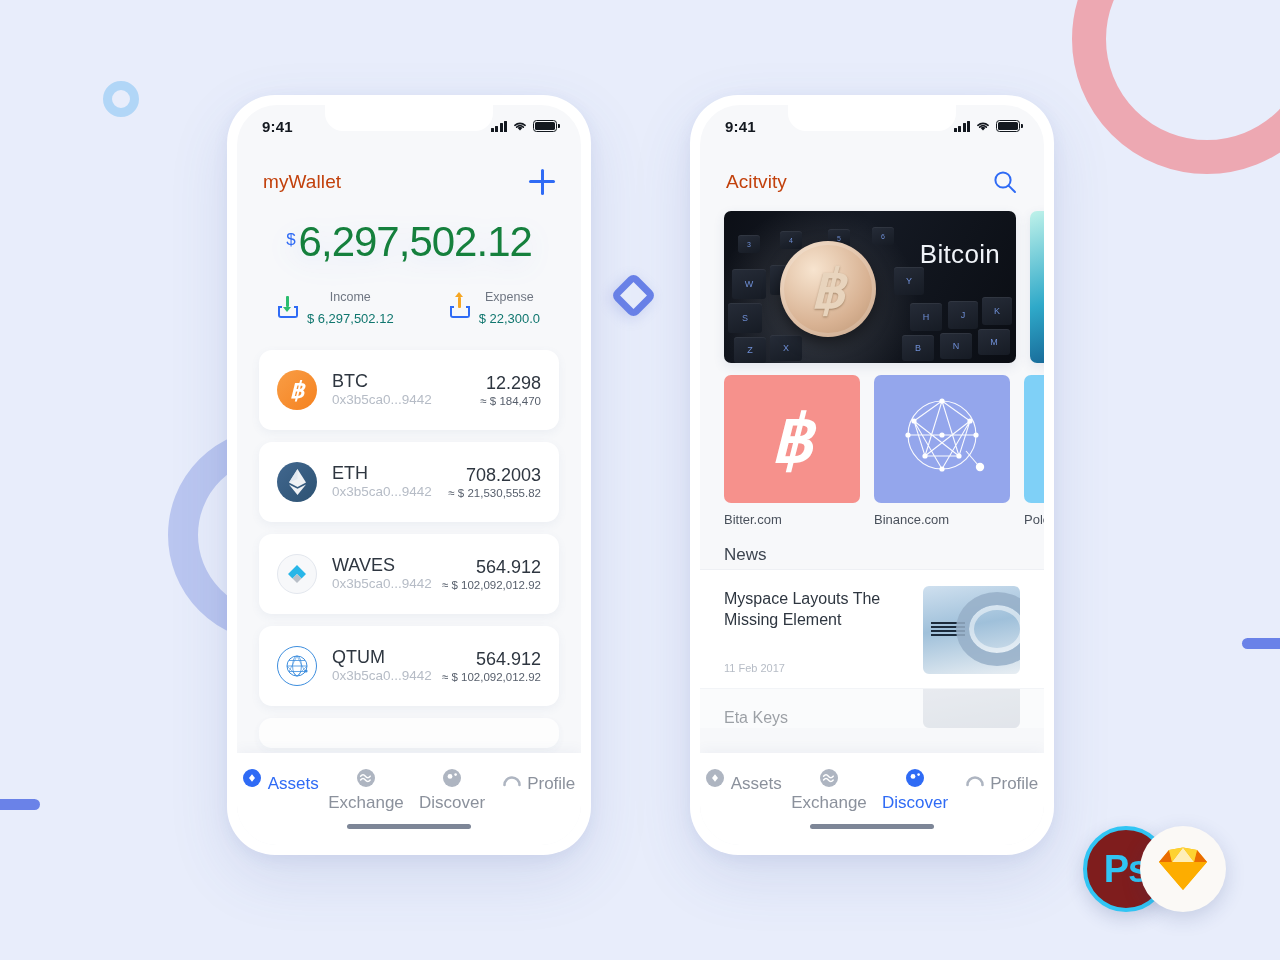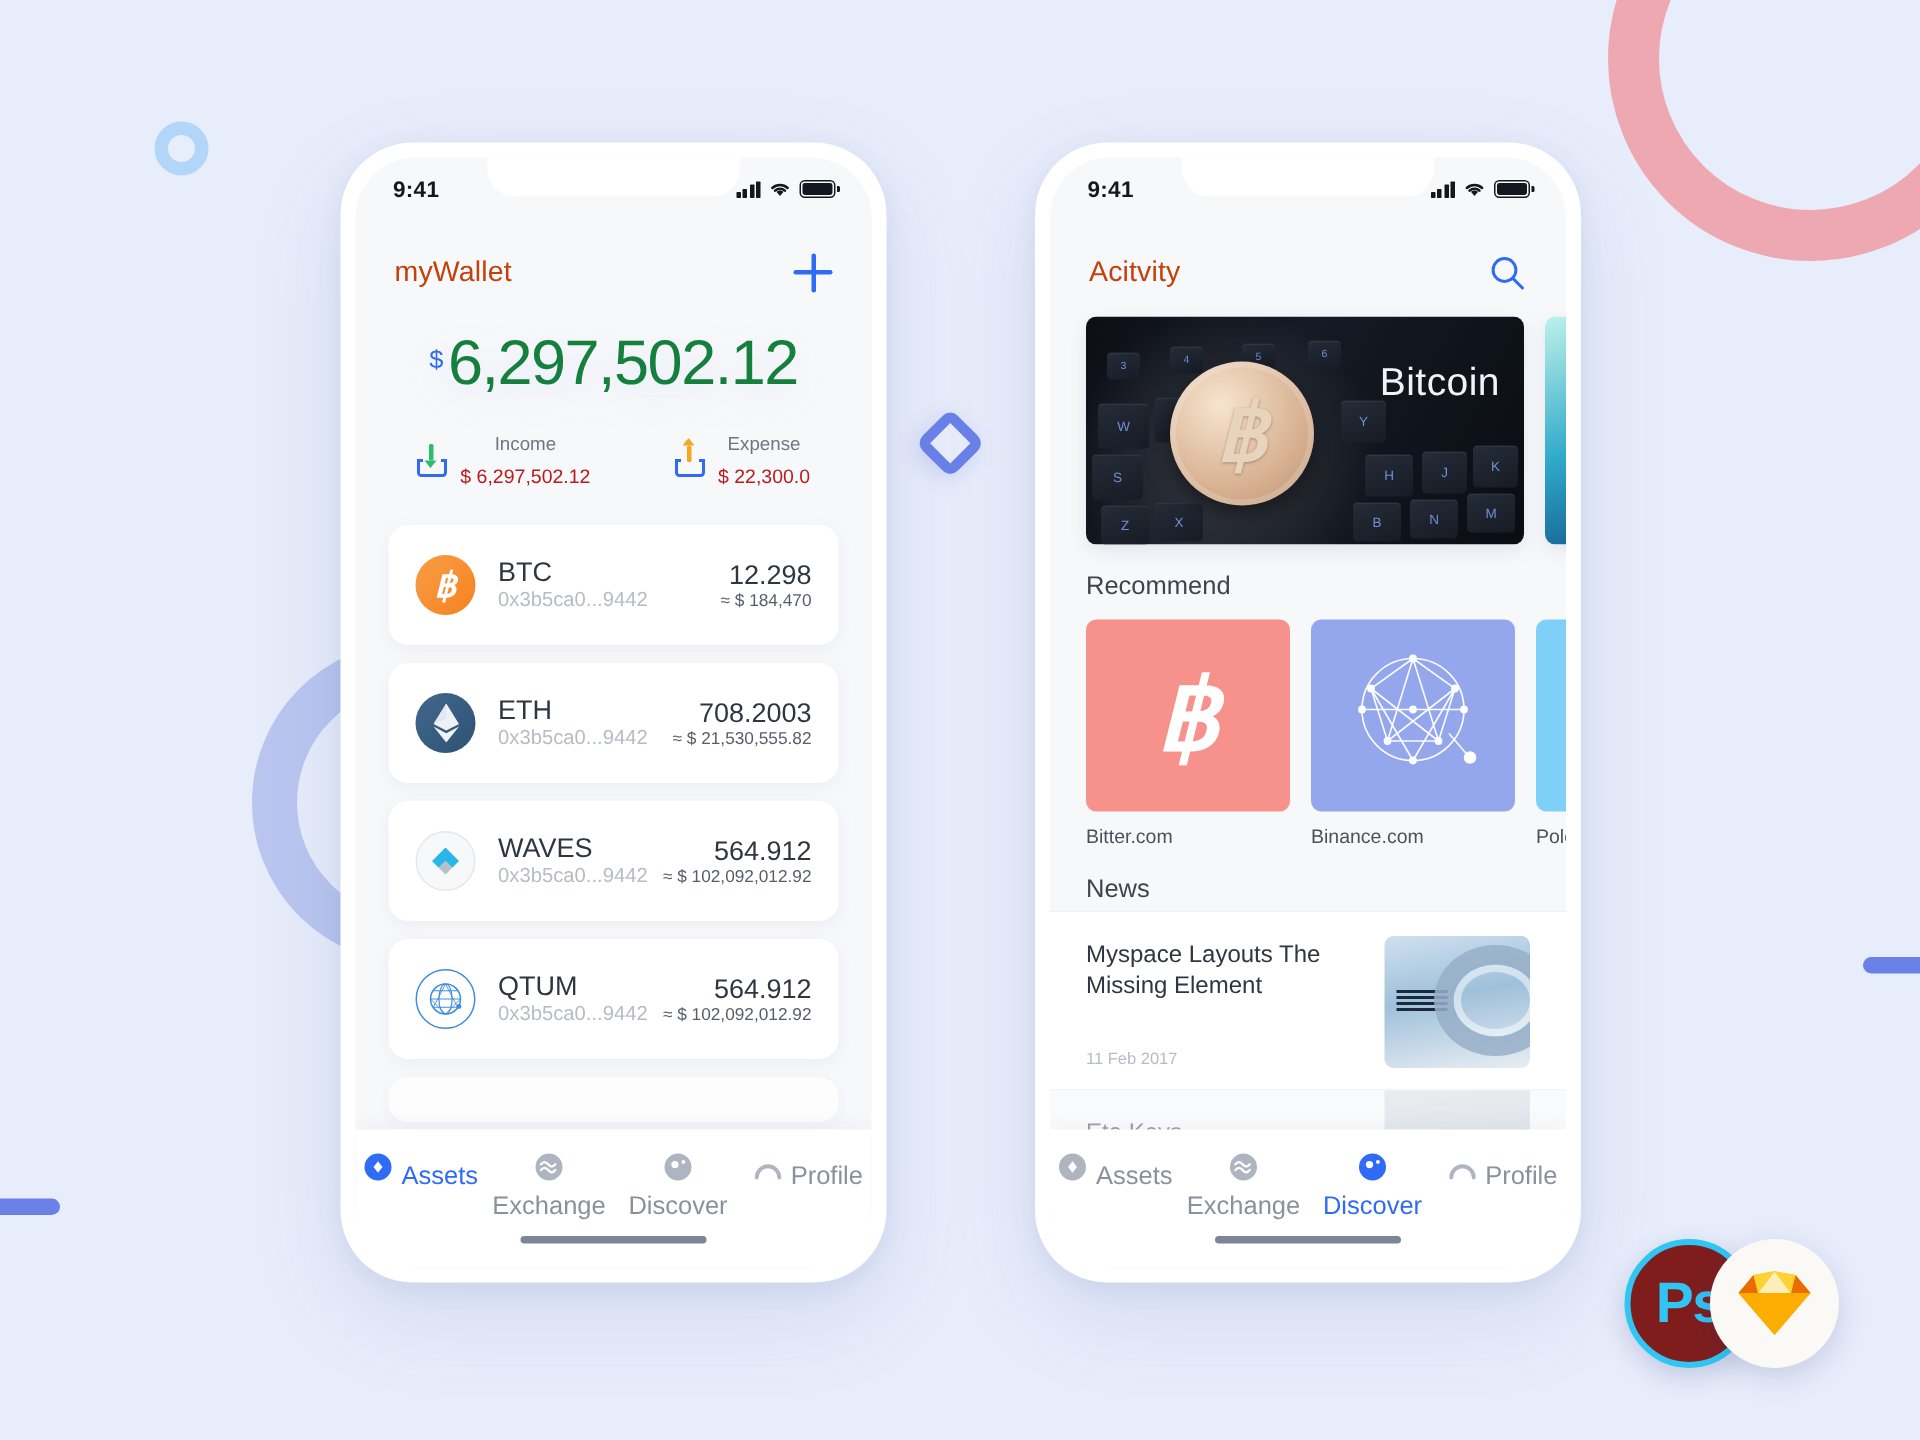--- a/index.html
+++ b/index.html
@@ -137,21 +137,21 @@
   .arr::after {
     content:""; position:absolute; left:-3px; width:0; height:0;
     border-left:4.5px solid transparent; border-right:4.5px solid transparent;
   }
   .arr-in { background:#2bbd6e; }
   .arr-in::after { bottom:-5px; border-top:5px solid #2bbd6e; }
   .arr-out { background:#f5a623; top:1px; }
   .arr-out::after { top:-5px; border-bottom:5px solid #f5a623; }
   .flow-txt { line-height: 1.35; }
   .flow-label { font-size: 12.5px; color: #6f7682; }
-  .flow-value { font-size: 13px; color: #b91c1c; }
+  .flow-value { font-size: 13px; color: #0f766e; }
 
   
   .asset-list { margin-top: 22px; padding: 0 22px; }
   .asset-card {
     display: flex; align-items: center; background: #fff;
     border-radius: 13px; padding: 15px 18px; margin-bottom: 12px;
     box-shadow: 0 3px 10px rgba(90,110,160,.07);
     height: 80px;
   }
   .coin-ico {
@@ -514,21 +514,20 @@
           <div class="btc-coin">
               <span>฿</span>
             </div>
           <div class="banner-word">Bitcoin</div>
         </div>
         <div class="banner banner2">
           <div class="banner-teal"></div>
         </div>
       </div>
 
-      <div class="sect-title">Recommend</div>
       <div class="rec-row">
         <div class="rec-item">
           <div class="rec-tile rec-bitter">
             <span class="rec-glyph">฿</span>
           </div>
           <div class="rec-label">Bitter.com</div>
         </div>
         <div class="rec-item">
           <div class="rec-tile rec-binance">
             <svg width="104" height="100" viewBox="0 0 104 100">

